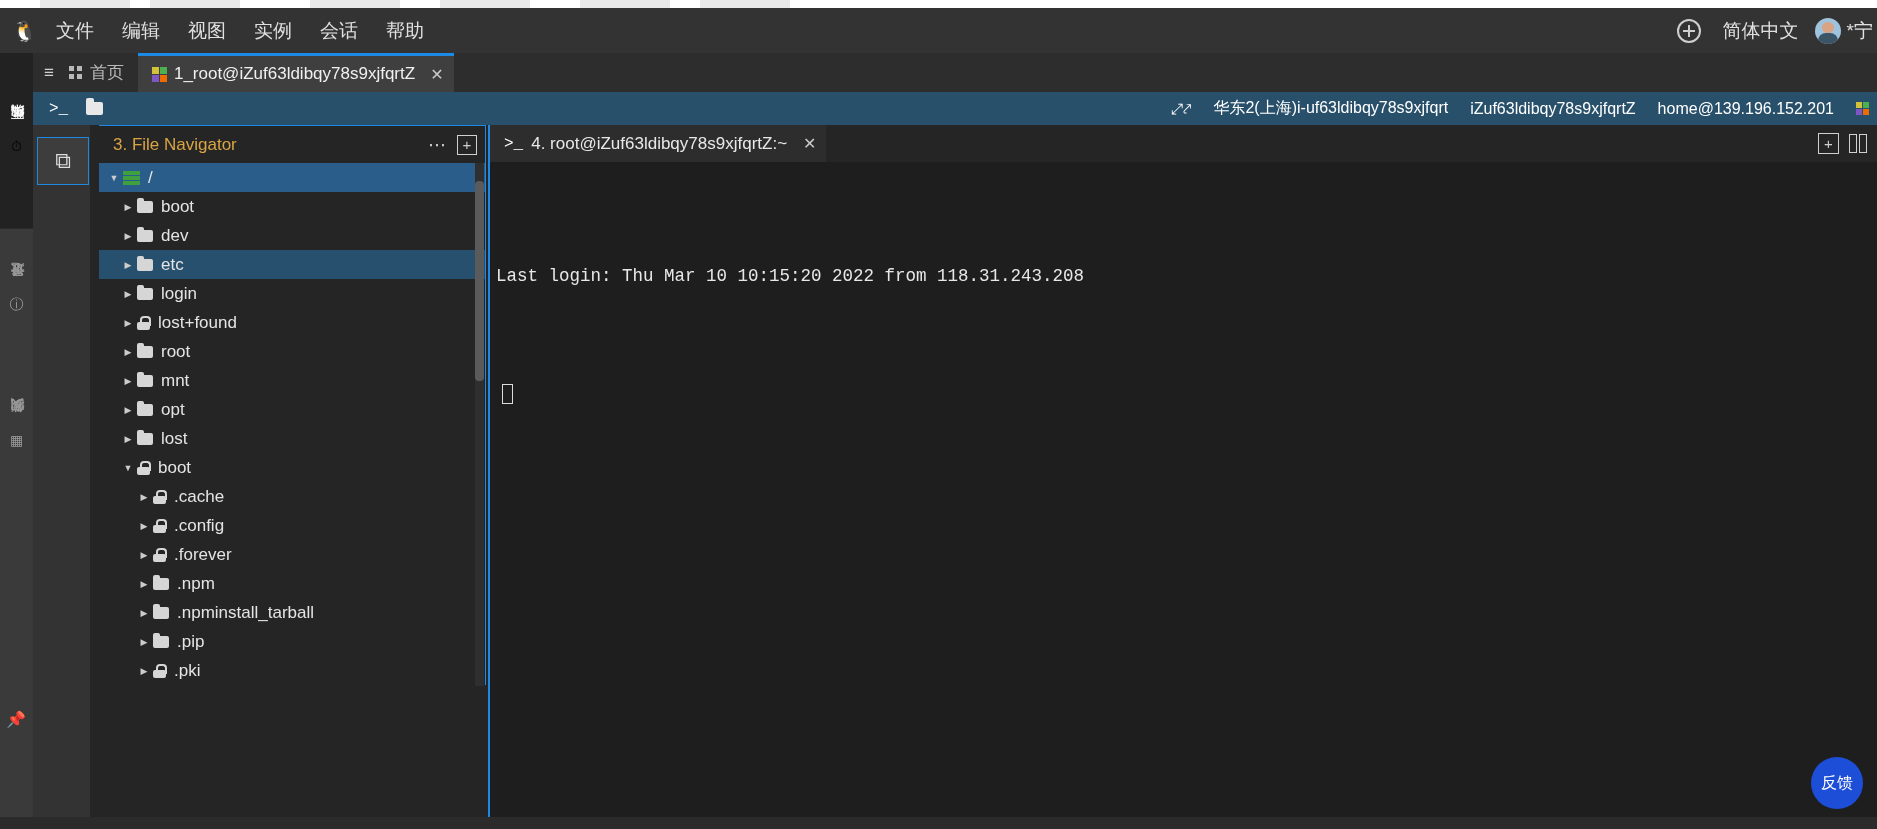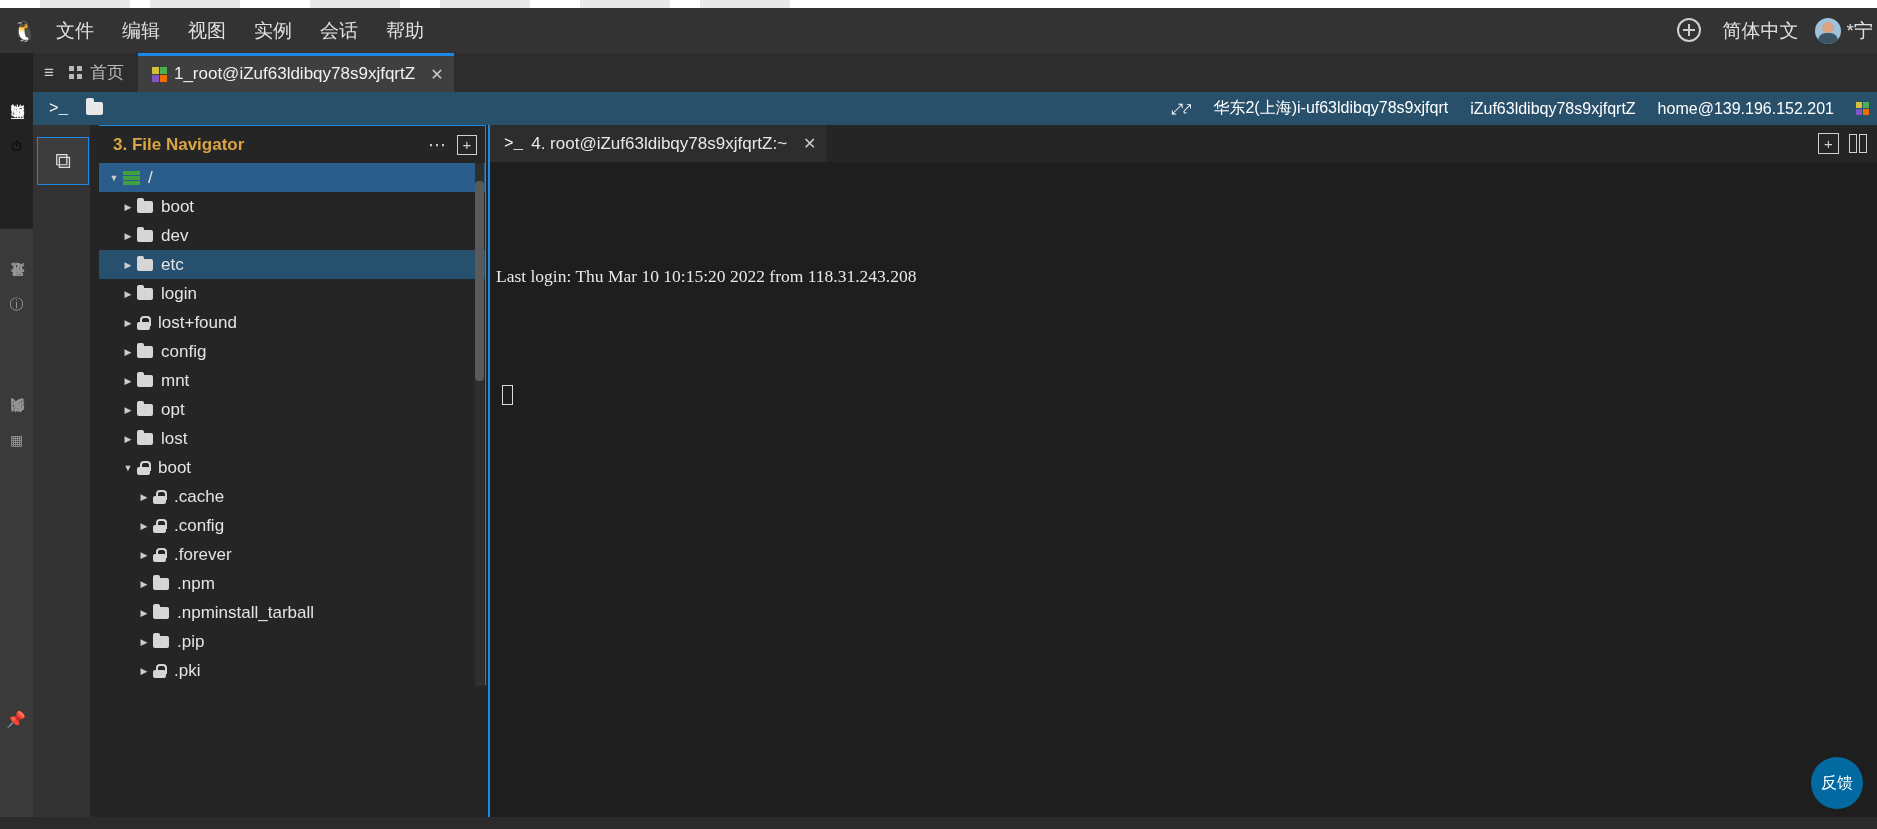--- a/index.html
+++ b/index.html
@@ -30,21 +30,21 @@
   }
   .penguin-icon {
     width: 34px; margin-left: 8px; text-align: center;
     font-size: 20px; color: #e6e6e6;
   }
   .menu-item {
     padding: 0 14px; font-size: 19px; color: #e0e0e0; line-height: 45px;
     cursor: default;
   }
   .menubar-right {
-    margin-left: auto; display: flex; align-items: flex-start; padding-right: 4px;
+    margin-left: auto; display: flex; align-items: center; padding-right: 4px;
   }
   .plus-circle {
     width: 24px; height: 24px; border: 2px solid #cfcfcf; border-radius: 50%;
     position: relative; margin-right: 22px;
   }
   .plus-circle::before, .plus-circle::after {
     content: ""; position: absolute; background: #cfcfcf;
   }
   .plus-circle::before { left: 4px; right: 4px; top: 9px; height: 2px; }
   .plus-circle::after { top: 4px; bottom: 4px; left: 9px; width: 2px; }
@@ -173,21 +173,21 @@
 
   
   .filenav {
     position: absolute; left: 66px; top: 0; width: 387px; height: 560px;
     background: #252526; border: 1px solid #1e88e5; border-left: none;
   }
   .filenav-head {
     height: 37px; display: flex; align-items: center;
     padding: 0 8px 0 14px; background: #252526;
   }
-  .filenav-title { color: #d9a443; font-size: 17px; flex: 1; font-weight: bold; }
+  .filenav-title { color: #d9a443; font-size: 17px; flex: 1; }
   .fn-dots { color: #d0d0d0; font-size: 18px; letter-spacing: 1px; padding: 0 10px; cursor: pointer; }
   .fn-plus {
     width: 20px; height: 20px; border: 1px solid #d0d0d0; color: #d0d0d0;
     font-size: 15px; line-height: 18px; text-align: center; cursor: pointer;
   }
   .tree {
     position: relative; height: 523px; overflow: hidden; background: #252526;
   }
   .tree-row {
     height: 29px; display: flex; align-items: center;
@@ -258,34 +258,34 @@
     font-size: 15px; line-height: 19px; text-align: center; cursor: pointer;
   }
   .th-split {
     display: flex; gap: 2px; cursor: pointer;
   }
   .th-split i {
     display: block; width: 8px; height: 19px; border: 1px solid #d0d0d0;
   }
   .term-body {
     padding: 14px 0 0 6px;
-    font-family: Liberation Serif, serif;
+    font-family: Liberation Mono, monospace;
     font-size: 17.5px; line-height: 40px; color: #e8e8e8;
     white-space: pre;
   }
   .cursor-block {
     display: inline-block; width: 11px; height: 20px;
     border: 1px solid #dcdcdc; vertical-align: -3px; margin-left: 6px;
   }
 
   
   .feedback {
     position: absolute; right: 14px; bottom: 20px;
     width: 52px; height: 52px; border-radius: 50%;
-    background: #0369a1; color: #ffffff;
+    background: #1d4ed8; color: #ffffff;
     display: flex; align-items: center; justify-content: center;
     font-size: 16px; cursor: pointer;
   }
 
   
   .statusbar {
     position: absolute; left: 0; bottom: 0; width: 1877px; height: 12px;
     background: #2b2b2b; color: #9fd0ff; font-size: 12px;
     display: flex; align-items: center; gap: 8px; padding-left: 6px;
     overflow: hidden;
@@ -404,21 +404,21 @@
           <span>login</span>
         </div>
         <div class="tree-row indent1">
           <span class="tw">▶</span>
           <span class="ico-lock"></span>
           <span>lost+found</span>
         </div>
         <div class="tree-row indent1">
           <span class="tw">▶</span>
           <span class="ico-folder"></span>
-          <span>config</span>
+          <span>root</span>
         </div>
         <div class="tree-row indent1">
           <span class="tw">▶</span>
           <span class="ico-folder"></span>
           <span>mnt</span>
         </div>
         <div class="tree-row indent1">
           <span class="tw">▶</span>
           <span class="ico-folder"></span>
           <span>opt</span>

